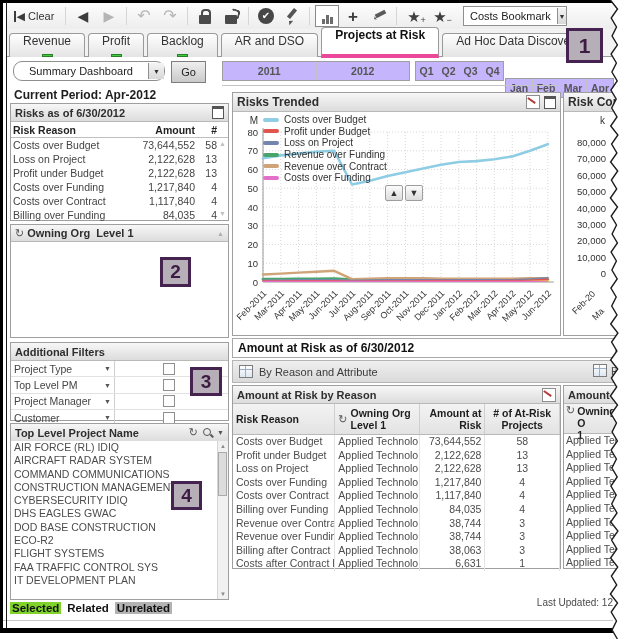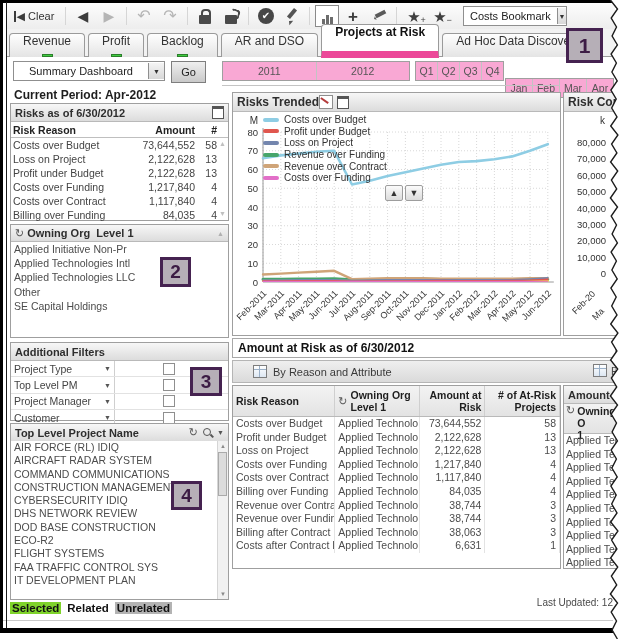--- a/index.html
+++ b/index.html
@@ -43,34 +43,34 @@
   .combo .combo-btn{width:15px;height:16px;background:linear-gradient(#f4f4f4,#d8d8d8);border-left:1px solid #8f8f8f;
     font-size:7px;color:#333;display:flex;align-items:center;justify-content:center;}
 
   
   #tabrow{position:absolute;left:7px;top:29px;width:608px;height:28px;background:#f2f2f2;}
   #tabrow::after{content:"";position:absolute;left:0;top:27px;width:100%;height:1px;background:#9a9a9a;}
   #tabs{position:absolute;left:2px;bottom:0;display:flex;gap:3px;align-items:flex-end;}
   .tab{position:relative;display:flex;align-items:center;gap:6px;height:23px;padding:0 13px;
     background:linear-gradient(#fefefe,#e4e4e4);border:1px solid #9a9a9a;border-bottom:none;
     border-radius:4px 4px 0 0;font-size:12px;color:#333;white-space:nowrap;z-index:2;flex-direction:column;}
-  .tab.active{height:26px;background:#fff;font-weight:bold;color:#111;z-index:3;border-bottom:7px solid #ec4899;margin-bottom:-1px;}
+  .tab.active{height:26px;background:#fff;font-weight:bold;color:#111;z-index:3;border-bottom:4px solid #ec4899;margin-bottom:-1px;}
   .tab-ind{width:9px;height:9px;background:#3fcc3f;border:1px solid #2a7e2a;display:inline-block;}
 
   
   .caption{background:linear-gradient(#f7f7f7,#dcdcdc);border-bottom:1px solid #b9b9b9;
     display:flex;align-items:center;font-weight:bold;color:#2e2e2e;font-size:11px;padding:0 4px;}
   .panel{position:absolute;background:#fff;border:1px solid #9f9f9f;box-sizing:border-box;}
 
   
-  #report-combo{position:absolute;left:13px;top:61px;width:150px;}
+  #report-combo{position:absolute;left:13px;top:61px;width:150px;border-radius:9px;}
   #report-combo .combo-text{flex:1;text-align:center;}
   #go-btn{position:absolute;left:171px;top:61px;width:33px;height:20px;background:linear-gradient(#efefef,#c9c9c9);
     border:1px solid #7e7e7e;font-size:11px;color:#222;display:flex;align-items:center;justify-content:center;}
-  .cellgroup{position:absolute;display:flex;border:1px solid #9f9f9f;background:#f9a8d4;height:18px;}
+  .cellgroup{position:absolute;display:flex;border:1px solid #9f9f9f;background:#c4b5fd;height:18px;font-weight:bold;}
   .cellgroup .cell{display:flex;align-items:center;justify-content:center;font-size:10.5px;color:#555;
     border-right:1px solid #c3c3c3;}
   .cellgroup .cell:last-child{border-right:none;}
   #years{left:222px;top:61px;width:186px;}
   #years .cell{width:93px;}
   #quarters{left:415px;top:61px;}
   #quarters .cell{width:21px;}
   #months{left:505px;top:78px;}
   #months .cell{width:26px;}
   #ctl-underline{position:absolute;left:222px;top:85px;width:338px;height:1px;background:#c4c4c4;}
@@ -119,21 +119,21 @@
   .mag::after{content:"";position:absolute;left:8px;top:8px;width:4px;height:1.5px;background:#555;transform:rotate(45deg);}
 
   
   #sel-legend{position:absolute;left:10px;top:602px;display:flex;gap:5px;font-size:11.5px;font-weight:bold;color:#111;}
   #sel-legend .sel{background:#7fd32b;padding:0 2px;}
   #sel-legend .rel{background:#fff;padding:0 1px;}
   #sel-legend .unrel{background:#b3b3b3;padding:0 2px;}
 
   
   #trend-panel{left:232px;top:92px;width:329px;height:244px;}
-  #trend-panel .caption{height:18px;font-size:12px;}
+  #trend-panel .caption{height:18px;justify-content:space-between;font-size:12px;}
   .cap-icons{display:flex;gap:4px;align-items:center;font-weight:normal;}
   #trend-plot{position:absolute;left:0;top:18px;}
   #trend-legend{position:absolute;left:30px;top:21px;}
   .lg-row{display:flex;align-items:center;gap:5px;height:11.6px;}
   .lg-swatch{width:16px;height:4px;border-radius:2px;}
   .lg-label{font-size:10px;color:#333;white-space:nowrap;}
   #trend-scroll{position:absolute;left:152px;top:92px;display:flex;gap:2px;}
   #trend-scroll .sbtn{width:16px;height:14px;background:linear-gradient(#fbfbfb,#dcdcdc);border:1px solid #9d9d9d;border-radius:2px;
     font-size:9px;color:#333;display:flex;align-items:center;justify-content:center;line-height:1;}
 
@@ -142,40 +142,40 @@
   #riskcon-panel .caption{height:18px;font-size:12px;white-space:nowrap;overflow:hidden;}
   #rc-unit{position:absolute;right:13px;top:22px;font-size:10px;color:#333;}
   #rc-ticks{position:absolute;left:0;top:42px;width:42px;margin:0;padding:0;list-style:none;}
   #rc-ticks li{height:16.4px;line-height:16.4px;font-size:9.5px;color:#333;text-align:right;white-space:nowrap;}
   .rc-xlab{position:absolute;font-size:9px;color:#333;transform:rotate(-45deg);transform-origin:left top;white-space:nowrap;}
 
   
   #amt-title{position:absolute;left:232px;top:338px;width:384px;height:20px;border:1px solid #a8a8a8;background:#fff;
     display:flex;align-items:center;font-size:12px;font-weight:bold;color:#111;padding-left:5px;box-sizing:border-box;}
   #amt-modebar{position:absolute;left:232px;top:360px;width:384px;height:23px;background:linear-gradient(#efefef,#dadada);
-    border:1px solid #b5b5b5;display:flex;align-items:center;gap:6px;padding-left:20px;box-sizing:border-box;font-size:11px;color:#3a3a3a;}
+    border:1px solid #b5b5b5;display:flex;align-items:center;gap:6px;padding-left:6px;box-sizing:border-box;font-size:11px;color:#3a3a3a;}
   .gridicon{width:12px;height:11px;border:1px solid #7d7d7d;background:linear-gradient(#fff,#dde7f2);position:relative;}
   .gridicon::before{content:"";position:absolute;left:0;top:3px;width:100%;height:1px;background:#9ab0c8;}
   .gridicon::after{content:"";position:absolute;left:5px;top:0;width:1px;height:100%;background:#9ab0c8;}
   #modebar-right{position:absolute;left:360px;top:3px;display:flex;align-items:center;gap:4px;color:#4a4a4a;}
 
   
   #reason-panel{left:232px;top:385px;width:329px;height:184px;}
   #reason-panel .caption{height:17px;justify-content:space-between;}
   .xlicon{width:12px;height:12px;border:1px solid #8e8e8e;background:#fff;position:relative;}
   .xlicon::before{content:"";position:absolute;left:1px;top:1px;width:9px;height:1.5px;background:#b43c3c;transform:rotate(35deg);transform-origin:left;}
   .br-hdr{display:flex;background:linear-gradient(#f3f3f3,#e3e3e3);border-bottom:1px solid #b9b9b9;
     font-size:10.5px;font-weight:bold;color:#1e1e1e;height:30px;}
   .br-hdr .c{padding:1px 3px;border-right:1px solid #cfcfcf;box-sizing:border-box;display:flex;align-items:center;}
   .br-row{display:flex;font-size:10.5px;color:#4c4c4c;height:13.6px;align-items:center;}
   .br-row .c{padding:0 3px;border-right:1px solid #e3e3e3;box-sizing:border-box;white-space:nowrap;overflow:hidden;height:100%;line-height:13.6px;}
   .col-reason{width:103px;}
   .col-org{width:85px;}
   .col-amt{width:66px;text-align:right;justify-content:flex-end;}
-  .col-cnt{width:75px;text-align:right;justify-content:flex-end;}
+  .col-cnt{width:75px;text-align:center;justify-content:flex-end;}
 
   
   #ramt-panel{left:563px;top:385px;width:55px;height:184px;border-right:none;}
   #ramt-panel .caption{height:17px;white-space:nowrap;overflow:hidden;}
   .ra-hdr{display:flex;align-items:flex-start;gap:2px;background:linear-gradient(#f3f3f3,#e3e3e3);
     border-bottom:1px solid #b9b9b9;font-size:10.5px;font-weight:bold;color:#1e1e1e;height:30px;padding:1px 2px;box-sizing:border-box;}
   .ra-row{font-size:10.5px;color:#4c4c4c;height:13.6px;line-height:13.6px;white-space:nowrap;overflow:hidden;padding-left:2px;}
 
   #footer-updated{position:absolute;left:440px;top:597px;width:173px;text-align:right;font-size:10px;color:#4a4a4a;white-space:nowrap;overflow:hidden;}
 
@@ -373,28 +373,20 @@
     <span class="rs-scroll-up">▲</span>
     <span class="rs-scroll-dn">▼</span>
   </div>
 
   <div id="org-panel" class="panel">
     <div class="caption">
       <span class="cycicon">↻</span>
       <span style="white-space:pre;">Owning Org  Level 1</span>
       <span class="sort-tri">▲</span>
     </div>
-    <div>
-
-    <div class="lb-item">Applied Initiative Non-Pr</div>
-        <div class="lb-item">Applied Technologies Intl</div>
-        <div class="lb-item">Applied Technologies LLC</div>
-        <div class="lb-item">Other</div>
-        <div class="lb-item">SE Capital Holdings</div>
-      </div>
   </div>
 
   <div id="filters-panel" class="panel">
     <div class="caption">
       <span>Additional Filters</span>
     </div>
     <div>
 
         <div class="flt-row">
           <span class="flt-label">
@@ -437,21 +429,21 @@
       <span class="mag"></span>
       <span class="flt-caret">▼</span>
     </div>
     <div id="proj-list">
 
     <div class="lb-item">AIR FORCE (RL) IDIQ</div>
         <div class="lb-item">AIRCRAFT RADAR SYSTEM</div>
         <div class="lb-item">COMMAND COMMUNICATIONS</div>
         <div class="lb-item">CONSTRUCTION MANAGEMENT</div>
         <div class="lb-item">CYBERSECURITY IDIQ</div>
-        <div class="lb-item">DHS NETWORK REVIEW</div>
+        <div class="lb-item">DHS EAGLES GWAC</div>
         <div class="lb-item">DOD BASE CONSTRUCTION</div>
         <div class="lb-item">ECO-R2</div>
         <div class="lb-item">FLIGHT SYSTEMS</div>
         <div class="lb-item">FAA TRAFFIC CONTROL SYS</div>
         <div class="lb-item">IT DEVELOPMENT PLAN</div>
       </div>
     <div class="vscroll">
       <span class="arr" style="top:0;">▲</span>
       <span class="thumb"></span>
       <span class="arr" style="bottom:0;">▼</span>
@@ -600,20 +592,24 @@
   <div id="amt-modebar">
     <span class="gridicon"></span>
     <span>By Reason and Attribute</span>
     <span id="modebar-right">
       <span class="gridicon"></span>
       <span>Ris</span>
     </span>
   </div>
 
   <div id="reason-panel" class="panel">
+    <div class="caption">
+      <span>Amount at Risk by Reason</span>
+      <span class="xlicon"></span>
+    </div>
     <div class="br-hdr">
       <span class="c col-reason">Risk Reason</span>
       <span class="c col-org"><span class="cycicon">↻</span>&nbsp;<span>Owning Org Level 1</span></span>
       <span class="c col-amt">Amount at Risk</span>
       <span class="c col-cnt"># of At-Risk Projects</span>
     </div>
     <div>
 
         <div class="br-row">
           <span class="c col-reason">Costs over Budget</span>

